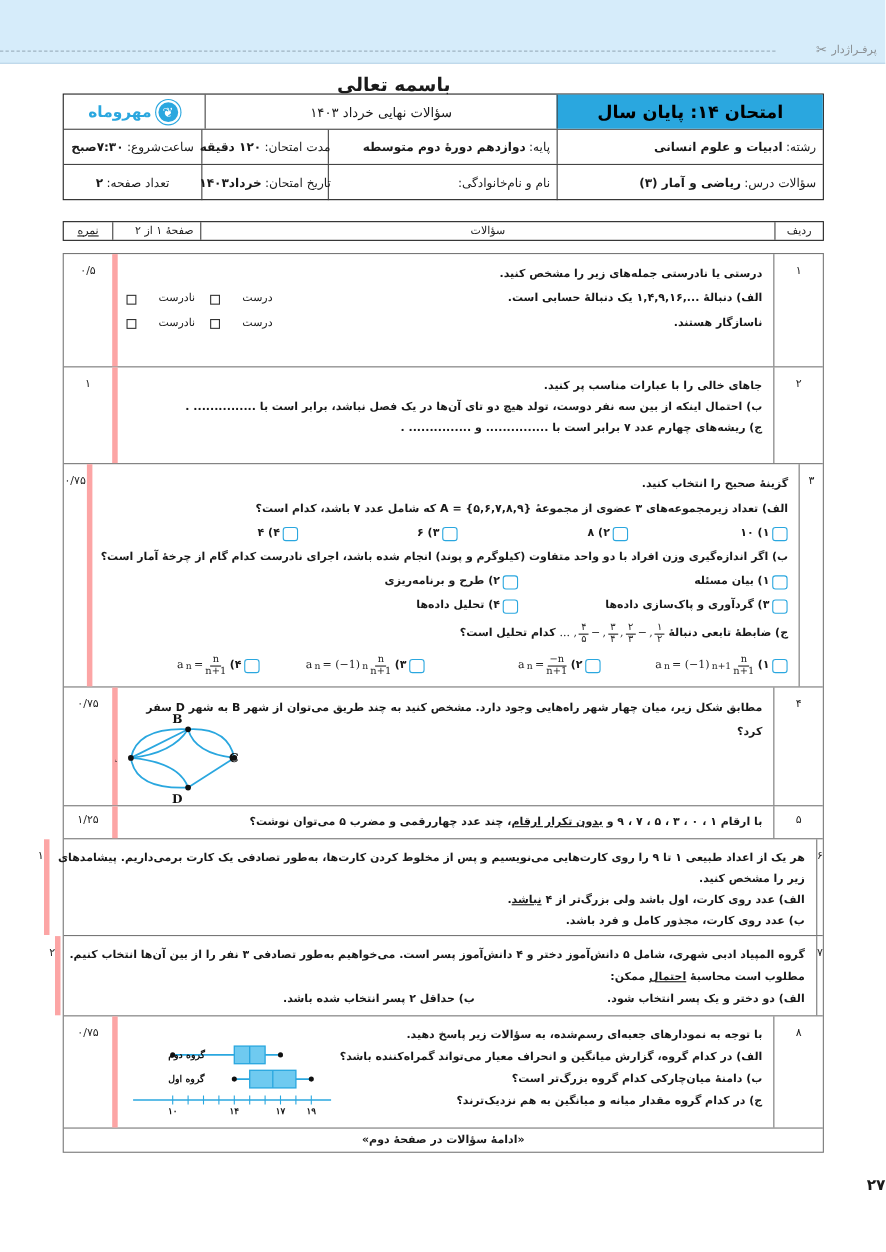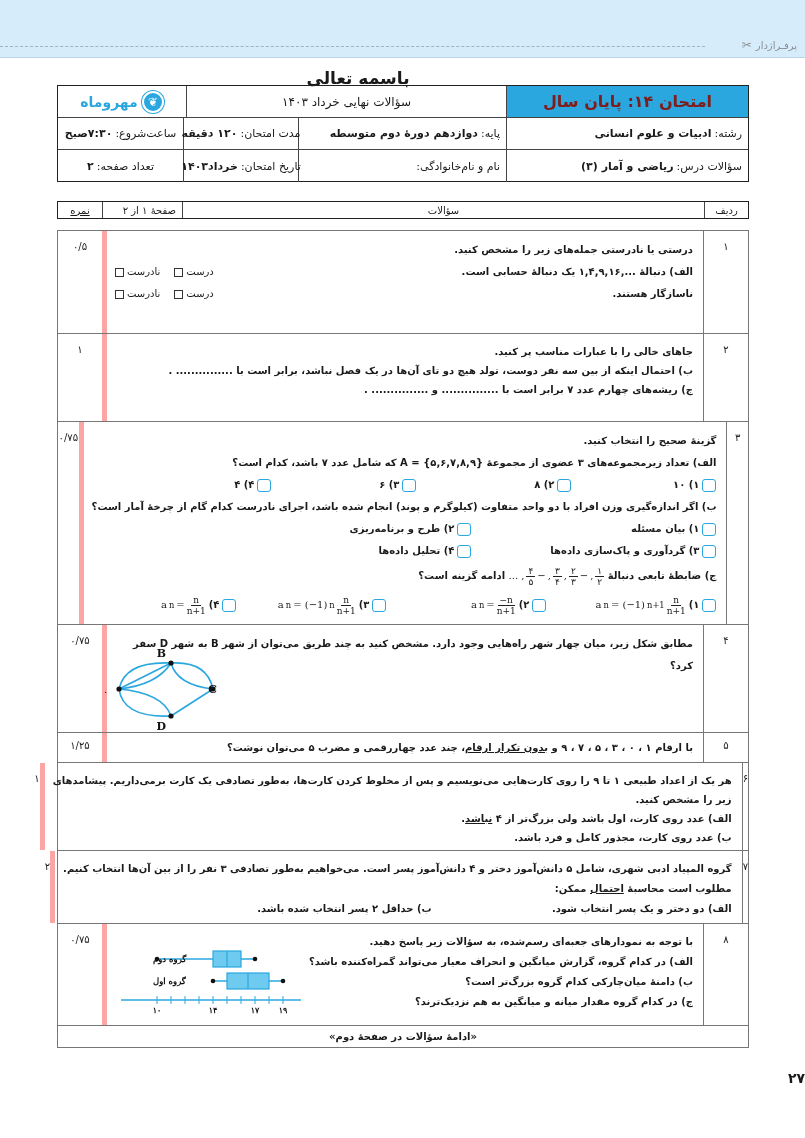--- a/index.html
+++ b/index.html
@@ -12,21 +12,21 @@
   .scissors { font-size: 12px; color: #8a8f93; }
 
   .basmala { position: absolute; left: 0; width: 716px; top: 68px; text-align: center; font-size: 17px; font-weight: bold; direction: rtl; }
 
   
   .hdr { position: absolute; left: 57px; top: 85px; width: 692px; height: 97px; border: 1.5px solid #222; direction: rtl; }
   .hdr-row { display: flex; height: 32px; border-bottom: 1px solid #444; }
   .hdr-row:last-child { border-bottom: none; }
   .hdr-cell { display: flex; align-items: center; padding: 0 6px; font-size: 11px; border-left: 1px solid #444; white-space: nowrap; }
   .hdr-cell:last-child { border-left: none; }
-  .exam-title { width: 242px; background: #2aa7df; color: #7f1d1d; font-size: 16px; font-weight: bold; justify-content: center; border-left: 1px solid #444; text-align: right; }
+  .exam-title { width: 242px; background: #2aa7df; color: #000000; font-size: 16px; font-weight: bold; justify-content: center; border-left: 1px solid #444; text-align: right; }
   .hdr-sub { flex: 1; justify-content: center; font-size: 12px; }
   .logo-cell { width: 128px; justify-content: center; color: #2aa7df; font-weight: bold; font-size: 14px; gap: 4px; }
   .logo-circle { width: 22px; height: 22px; border-radius: 50%; background: #2aa7df; border: 2px solid #fff; box-shadow: 0 0 0 1px #2aa7df; display: inline-flex; align-items: center; justify-content: center; color: #fff; font-size: 12px; }
   .c1 { width: 242px; }
   .c2 { width: 208px; }
   .c3 { width: 115px; justify-content: center; }
   .c4 { flex: 1; justify-content: center; }
   b.val { font-weight: bold; margin-right: 3px; }
 
   
@@ -39,21 +39,21 @@
   .cb-score { width: 44px; }
 
   
   .main { position: absolute; left: 57px; top: 230px; width: 692px; border: 1px solid #777; direction: rtl; }
   .qrow { display: flex; border-bottom: 1px solid #777; }
   .qnum { width: 45px; border-left: 1px solid #777; text-align: center; font-size: 10px; padding-top: 10px; }
   .qbody { flex: 1; border-left: 5px solid #fca5a5; padding: 8px 10px 6px 8px; font-size: 10px; font-weight: bold; line-height: 22px; position: relative; }
   .qscore { width: 44px; text-align: center; font-size: 10px; padding-top: 10px; }
   .line { display: flex; justify-content: space-between; align-items: center; white-space: nowrap; }
   .tf { display: inline-flex; gap: 14px; font-weight: normal; }
-  .tf span { display: inline-flex; align-items: center; gap: 3px; }
+  .tf span { display: inline-flex; align-items: center; gap: 20px; }
   .sq { display: inline-block; width: 9px; height: 9px; border: 1px solid #333; }
   .opt-row { display: flex; align-items: center; white-space: nowrap; }
   .opt { display: inline-flex; align-items: center; gap: 3px; font-weight: bold; }
   .cbx { display: inline-block; width: 14px; height: 13px; border: 1.5px solid #2aa7df; border-radius: 3px; }
   .u { text-decoration: underline; }
   .frac { display: inline-flex; flex-direction: column; align-items: center; line-height: 10px; vertical-align: middle; font-size: 9px; }
   .frac .n { border-bottom: 1px solid #222; padding: 0 2px; }
   .mathf { font-family: "DejaVu Serif", serif; font-weight: normal; direction: ltr; display: inline-flex; align-items: center; gap: 2px; }
   .footer-row { text-align: center; font-size: 10px; padding: 5px 0; font-weight: bold; }
   .pagenum { position: absolute; left: 0; width: 805px; top: 1070px; text-align: right; font-size: 14px; font-weight: bold; }
@@ -228,21 +228,21 @@
             </span>,
           <span class="frac">
               <span class="n">۳</span>
               <span>۴</span>
             </span>,
           <span>−</span><span class="frac">
               <span class="n">۴</span>
               <span>۵</span>
             </span>, ...
         </span>&nbsp;
-        <span>ادامه گزینه است؟</span>
+        <span>کدام تحلیل است؟</span>
       </div>
       <div class="opt-row" style="height:30px">
         <span class="opt" style="width:170px">
             <i class="cbx"></i>
             <span>۱)</span>
           <span class="mathf">a<sub>n</sub> = (−1)<sup>n+1</sup><span class="frac">
                 <span class="n">n</span>
                 <span>n+1</span>
               </span></span>
           </span>

